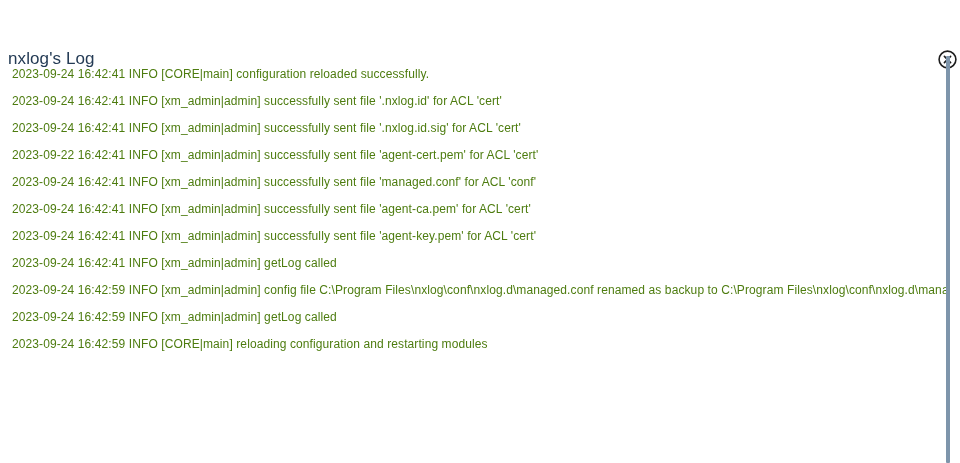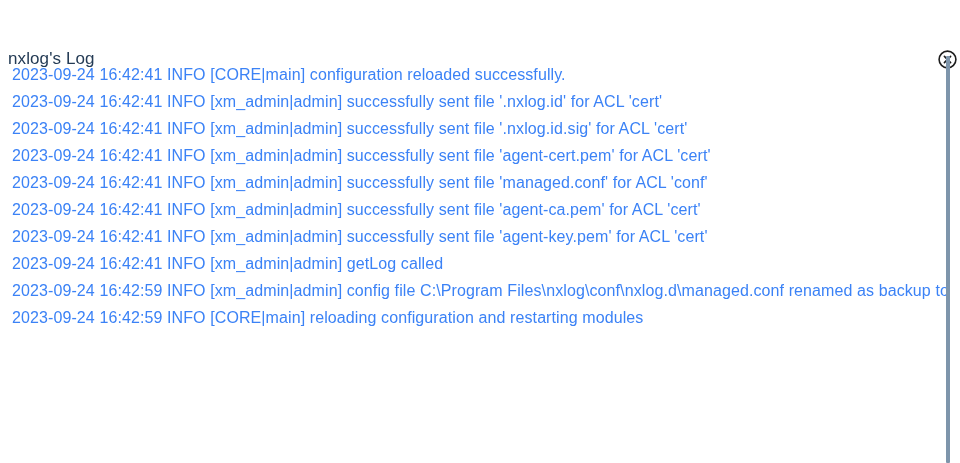--- a/index.html
+++ b/index.html
@@ -52,22 +52,22 @@
     top: 61px;
     left: 0;
     right: 14px;
     bottom: 0;
     overflow: hidden;
   }
   .log-line {
     height: 27px;
     line-height: 27px;
     padding-left: 12px;
-    font-size: 16px;
-    color: #3b82f6;
+    font-size: 12px;
+    color: #4d7c0f;
     letter-spacing: 0.1px;
     white-space: nowrap;
     overflow: hidden;
   }
   .scrollbar-thumb {
     position: absolute;
     top: 56px;
     right: 10px;
     width: 4px;
     height: 407px;
@@ -89,23 +89,24 @@
           <line x1="12.6" y1="6.4" x2="6.4" y2="12.6" stroke="#1d1d1d" stroke-width="1.6" stroke-linecap="round"></line>
         </svg>
       </span>
     </button>
   </div>
 
   <div class="log-list" id="log-list">
       <div class="log-line">2023-09-24 16:42:41 INFO [CORE|main] configuration reloaded successfully.</div>
       <div class="log-line">2023-09-24 16:42:41 INFO [xm_admin|admin] successfully sent file '.nxlog.id' for ACL 'cert'</div>
       <div class="log-line">2023-09-24 16:42:41 INFO [xm_admin|admin] successfully sent file '.nxlog.id.sig' for ACL 'cert'</div>
-      <div class="log-line">2023-09-24 16:42:41 INFO [xm_admin|admin] successfully sent file 'agent-cert.pem' for ACL 'cert'</div>
+      <div class="log-line">2023-09-22 16:42:41 INFO [xm_admin|admin] successfully sent file 'agent-cert.pem' for ACL 'cert'</div>
       <div class="log-line">2023-09-24 16:42:41 INFO [xm_admin|admin] successfully sent file 'managed.conf' for ACL 'conf'</div>
       <div class="log-line">2023-09-24 16:42:41 INFO [xm_admin|admin] successfully sent file 'agent-ca.pem' for ACL 'cert'</div>
       <div class="log-line">2023-09-24 16:42:41 INFO [xm_admin|admin] successfully sent file 'agent-key.pem' for ACL 'cert'</div>
       <div class="log-line">2023-09-24 16:42:41 INFO [xm_admin|admin] getLog called</div>
       <div class="log-line">2023-09-24 16:42:59 INFO [xm_admin|admin] config file C:\Program Files\nxlog\conf\nxlog.d\managed.conf renamed as backup to C:\Program Files\nxlog\conf\nxlog.d\managed.conf.bak</div>
+      <div class="log-line">2023-09-24 16:42:59 INFO [xm_admin|admin] getLog called</div>
       <div class="log-line">2023-09-24 16:42:59 INFO [CORE|main] reloading configuration and restarting modules</div>
     </div>
 
   <div class="scrollbar-thumb"></div>
 </div>
 
 </body></html>

